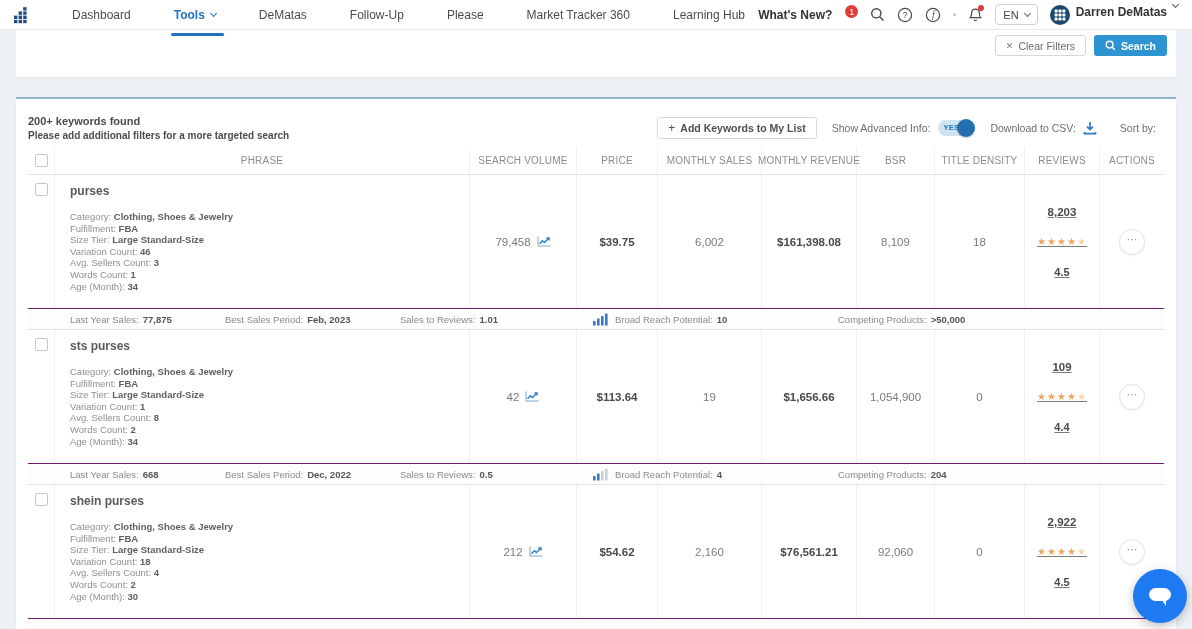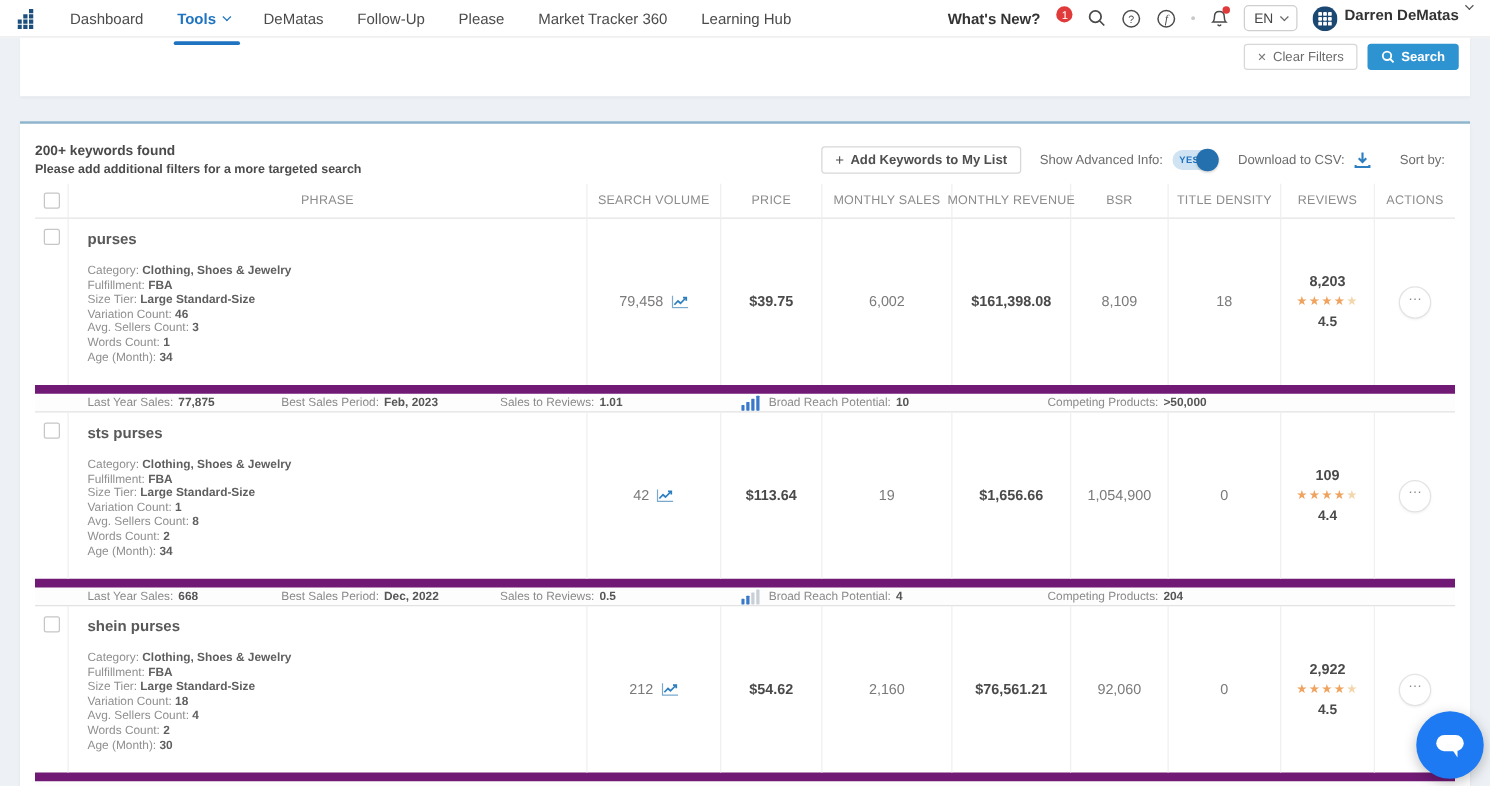--- a/index.html
+++ b/index.html
@@ -13,21 +13,21 @@
   
   .nav {
     position:relative; z-index:6;
     height:30px; background:#fff;
     display:flex; align-items:center; justify-content:space-between;
     padding:0 14px; border-bottom:1px solid #ebebeb;
   }
   .nav-left { display:flex; align-items:center; }
   .logo { margin-right:24px; display:flex; align-items:center; cursor:pointer; }
   .nav-menu { display:flex; gap:27px; font-size:12px; color:#4b4b4b; }
-  .nav-item { display:flex; align-items:center; text-decoration:none; color:inherit; cursor:pointer; white-space:nowrap; }
+  .nav-item { display:flex; align-items:center; text-decoration:none; color:inherit; cursor:pointer; white-space:nowrap;margin-left:16px; }
   .nav-item.active { color:var(--link-blue,#1f73c0); font-weight:700; position:relative; }
   .nav-item.active::after {
     content:""; position:absolute; left:-3px; right:-8px; top:25px; height:3px;
     background:var(--link-blue,#1f73c0); border-radius:2px;
   }
   .chev {
     width:5px; height:5px;
     border-right:1.4px solid currentColor; border-bottom:1.4px solid currentColor;
     transform:rotate(45deg); display:inline-block; margin-left:6px; margin-top:-3px;
   }
@@ -115,33 +115,33 @@
   }
   .cell:last-child { border-right:none; }
   .cell.bold { font-weight:700; color:#4a4a4a; }
   .check-cell { align-items:flex-start; justify-content:center; padding-top:8px; }
   .phrase-cell { flex-direction:column; align-items:flex-start; justify-content:flex-start; padding:9px 0 0 15px; }
   .phrase-title { font-size:12px; font-weight:700; color:#595959; cursor:pointer; }
   .phrase-details { margin-top:13px; }
   .detail-line { font-size:9.5px; line-height:11.6px; color:#8f8f8f; }
   .detail-line .dv { font-weight:700; color:#5f5f5f; }
   .sv-cell { gap:6px; }
-  .reviews-cell { flex-direction:column; gap:4px; }
+  .reviews-cell { flex-direction:column; gap:18px;text-decoration:underline; }
   .reviews-count { font-weight:700; color:#4a4a4a; font-size:11.5px; }
   .stars { font-size:10px; letter-spacing:1px; line-height:12px; }
   .star.full { color:var(--star-orange,#efa35f); }
   .star.half { color:var(--star-half,#f3d6ad); }
   .rating { font-size:11px; font-weight:600; color:#4a4a4a; }
   .ellipsis-btn {
     width:26px; height:26px; border-radius:50%; border:1px solid #e3e3e3; background:#fff;
     color:#8a8a8a; font-size:11px; line-height:1; display:flex; align-items:center; justify-content:center;
     cursor:pointer; box-shadow:0 1px 2px rgba(0,0,0,.05); font-family:inherit; padding-bottom:4px;
   }
   .row-footer {
-    height:22px; border-top:7px solid #701a75; border-bottom:1px solid #e2e2e2;
+    height:22px; border-top:1px solid #701a75; border-bottom:1px solid #e2e2e2;
     display:flex; align-items:center; font-size:9.5px; color:#8a8a8a;
     background:#fdfdfd; padding-left:42px;
   }
   .foot-item { display:flex; align-items:center; gap:4px; white-space:nowrap; }
   .foot-item .fv { font-weight:700; color:#565656; }
   .fi0 { width:155px; } .fi1 { width:175px; } .fi2 { width:193px; } .fi3 { width:245px; }
 
   
   .chat-fab {
     position:absolute; right:5px; bottom:6px; width:54px; height:54px; border-radius:50%;

